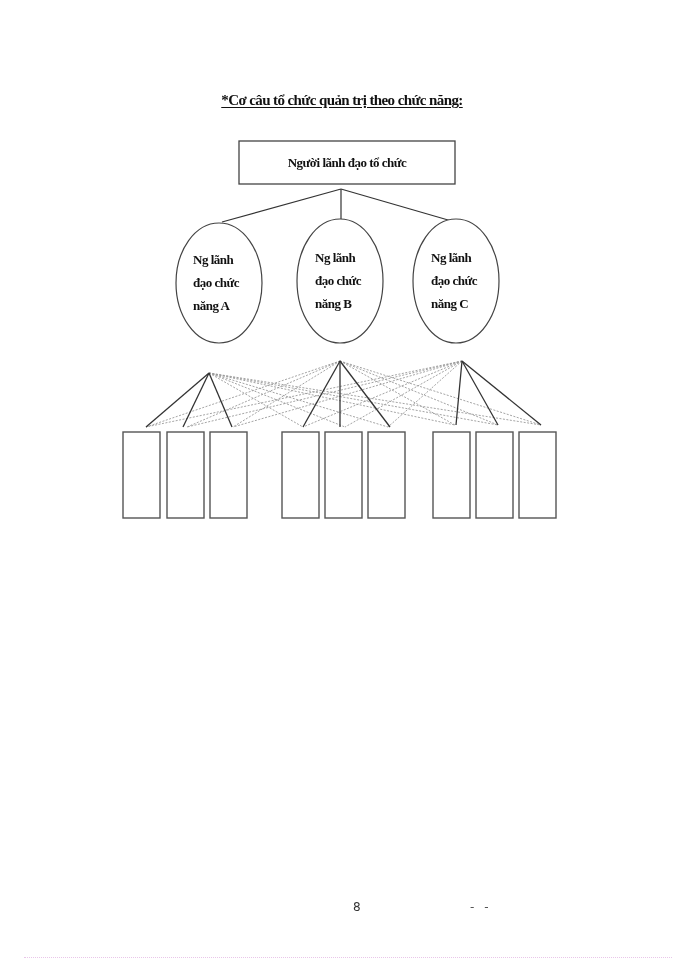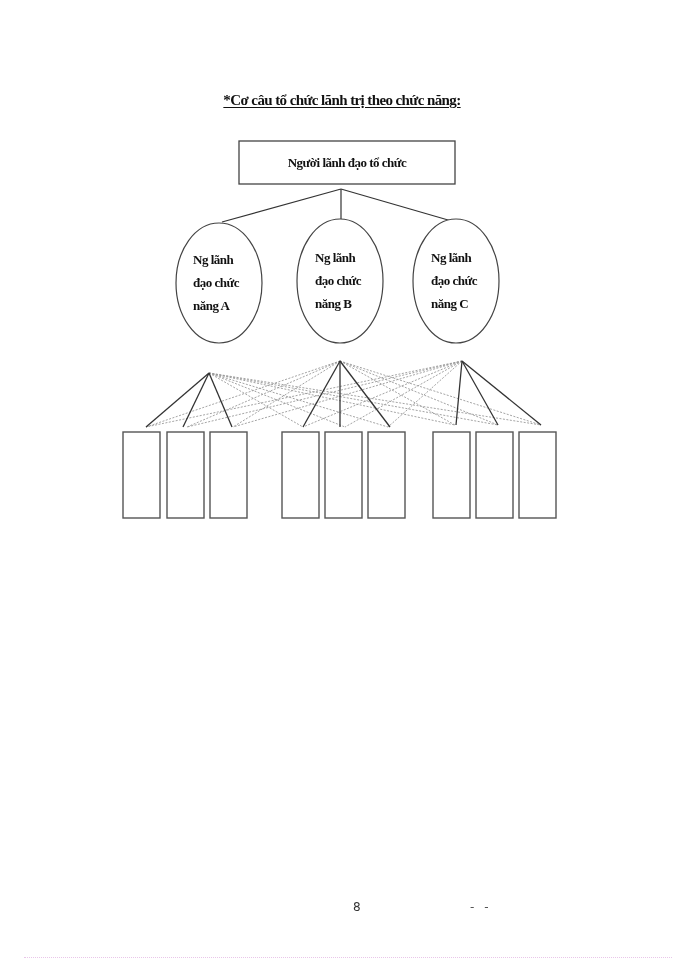--- a/index.html
+++ b/index.html
@@ -19,21 +19,21 @@
     .footer-dashes {
       position: absolute; left: 470px; top: 900px; font-family: "DejaVu Sans", sans-serif; font-size: 12px; color: #555; letter-spacing: 3px;
     }
     .page-edge {
       position: absolute; left: 24px; width: 648px; top: 957px; height: 0; border-top: 1px dotted #e9c6e9;
     }
   </style>
 </head>
 <body>
 
-<div class="title">*Cơ câu tổ chức lãnh trị theo chức năng:</div>
+<div class="title">*Cơ câu tổ chức quản trị theo chức năng:</div>
 
 <svg class="diagram" width="700" height="960" viewBox="0 0 700 960">
 
   <g>
     <rect x="239" y="141" width="216" height="43" fill="#fff" stroke="#444" stroke-width="1.3"></rect>
     <text class="node-text" x="347" y="167" text-anchor="middle" font-size="14">Người lãnh đạo tổ chức</text>
   </g>
 
   <g stroke="#333" stroke-width="1.2" fill="none">
     <line x1="341" y1="189" x2="222" y2="222"></line>

